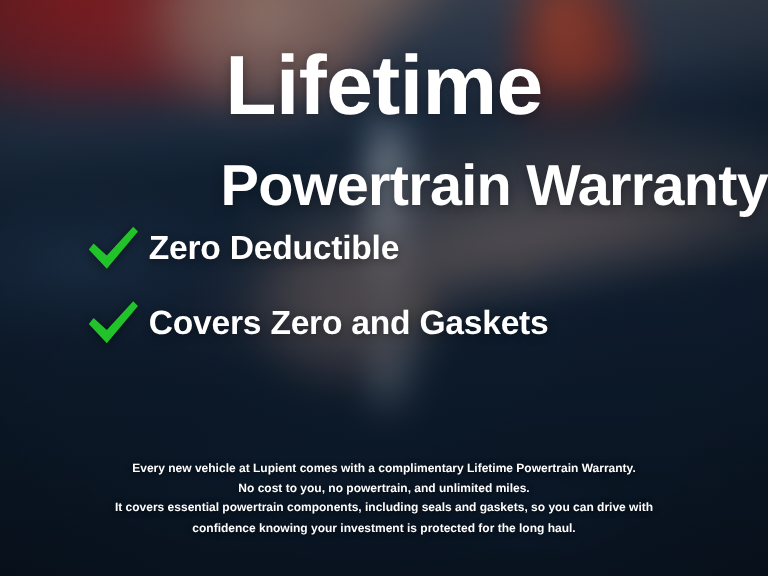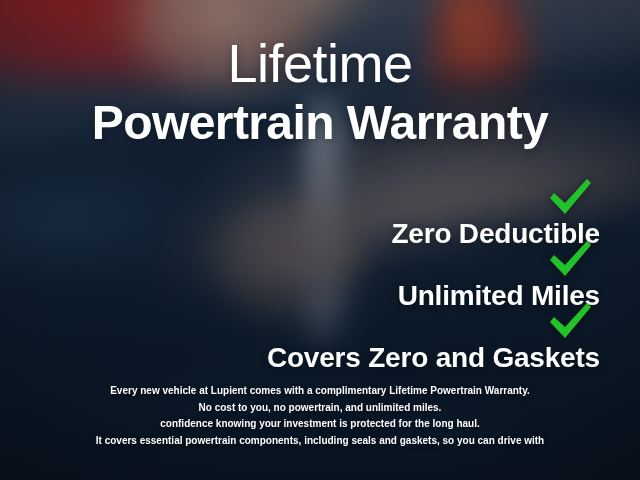--- a/index.html
+++ b/index.html
@@ -160,43 +160,43 @@
     position: absolute;
     top: 36px;
     left: 0;
     right: 0;
     text-align: center;
     line-height: 1;
     text-shadow: 0 2px 10px rgba(0,0,0,0.34);
   }
   .headline-line1 {
     display: block;
-    font-size: 54px;
-    font-weight: normal;
+    font-size: 70px;
+    font-weight: bold;
     letter-spacing: -0.5px;
   }
   .headline-line2 {
     display: block;
     font-size: 48px;
     font-weight: bold;
-    margin-top: 9px;
+    margin-top: 26px;
     letter-spacing: -0.6px;
+    text-align: right;
   }
 
   .benefits {
     position: absolute;
     top: 176px;
     left: 70px;
     right: 40px;
   }
   .benefit-row {
     display: flex;
-    align-items: flex-end;
+    align-items: center;
     height: 62px;
-    flex-direction: column;
   }
   .check-icon {
     flex: 0 0 auto;
     width: 48px;
     height: 42px;
     margin-right: 6px;
     display: block;
     filter: drop-shadow(0 1px 4px rgba(0,0,0,0.45));
   }
   .benefit-label {
@@ -257,37 +257,31 @@
 
     <div class="benefits">
 
       <div class="benefit-row">
         <svg class="check-icon" viewBox="0 0 48 42">
           <path d="M4 22 L8 17 L19 27 L41 3 L45 7 L19 38 Z" fill="#22C32A"></path>
         </svg>
         <span class="benefit-label">Zero Deductible</span>
       </div>
 
-      <div class="benefit-row">
-        <svg class="check-icon" viewBox="0 0 48 42">
-          <path d="M4 22 L8 17 L19 27 L41 3 L45 7 L19 38 Z" fill="#22C32A"></path>
-        </svg>
-        <span class="benefit-label">Unlimited Miles</span>
-      </div>
 
       <div class="benefit-row">
         <svg class="check-icon" viewBox="0 0 48 42">
           <path d="M4 22 L8 17 L19 27 L41 3 L45 7 L19 38 Z" fill="#22C32A"></path>
         </svg>
         <span class="benefit-label">Covers Zero and Gaskets</span>
       </div>
 
     </div>
 
     <div class="body-copy">
       <span class="body-line">Every new vehicle at Lupient comes with a complimentary Lifetime Powertrain Warranty.</span>
       <span class="body-line">No cost to you, no powertrain, and unlimited miles.</span>
+      <span class="body-line">It covers essential powertrain components, including seals and gaskets, so you can drive with</span>
       <span class="body-line">confidence knowing your investment is protected for the long haul.</span>
-      <span class="body-line">It covers essential powertrain components, including seals and gaskets, so you can drive with</span>
     </div>
 
   </div>
 </div>
 
 </body></html>

